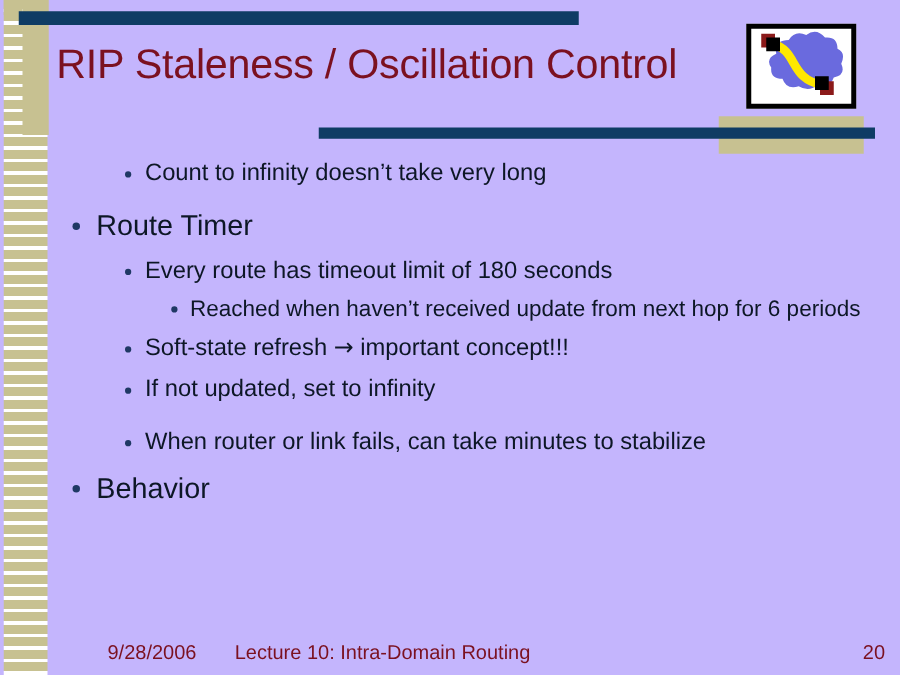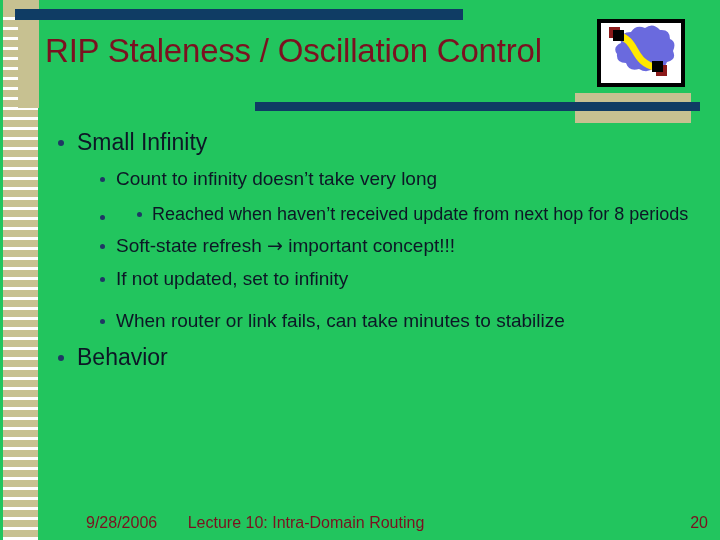--- a/index.html
+++ b/index.html
@@ -4,21 +4,21 @@
 <style>
   html, body {
     margin: 0;
     padding: 0;
     background: #ffffff;
   }
   #slide {
     position: relative;
     width: 720px;
     height: 540px;
-    background: #22c55e;
+    background: #c4b5fd;
     overflow: hidden;
     font-family: "Liberation Sans", sans-serif;
   }
 
   
   .side-stripes {
     position: absolute;
     left: 3px;
     top: 0px;
     width: 35px;
@@ -188,40 +188,41 @@
       <path d="M17 12 C 38 18, 30 40, 57 45" stroke="#ffe800" stroke-width="7" fill="none" stroke-linecap="round"></path>
       <rect x="8" y="4" width="11" height="11" fill="#8b1a1a"></rect>
       <rect x="12" y="7" width="11" height="11" fill="#000000"></rect>
       <rect x="55" y="42" width="11" height="11" fill="#8b1a1a"></rect>
       <rect x="51" y="38" width="11" height="11" fill="#000000"></rect>
     </svg>
   </div>
 
   <div class="body">
 
+
+    <div class="li lvl2">
+      <span class="bullet"></span>
+      <span class="txt">Count to infinity doesn’t take very long</span>
+    </div>
+
+    <div class="gap-sm"></div>
+
     <div class="li lvl1">
       <span class="bullet"></span>
-      <span class="txt">Small Infinity</span>
-    </div>
-
-    <div class="li lvl2">
-      <span class="bullet"></span>
-      <span class="txt">Count to infinity doesn’t take very long</span>
-    </div>
-
-    <div class="gap-sm"></div>
-
-
-    <div class="li lvl2">
-      <span class="bullet"></span>
+      <span class="txt">Route Timer</span>
+    </div>
+
+    <div class="li lvl2">
+      <span class="bullet"></span>
+      <span class="txt">Every route has timeout limit of 180 seconds</span>
     </div>
 
     <div class="li lvl3">
       <span class="bullet"></span>
-      <span class="txt">Reached when haven’t received update from next hop for 8 periods</span>
+      <span class="txt">Reached when haven’t received update from next hop for 6 periods</span>
     </div>
 
     <div class="li lvl2">
       <span class="bullet"></span>
       <span class="txt"><span>Soft-state refresh </span><span class="arrow-glyph">→</span><span> important concept!!!</span></span>
     </div>
 
     <div class="li lvl2">
       <span class="bullet"></span>
       <span class="txt">If not updated, set to infinity</span>

